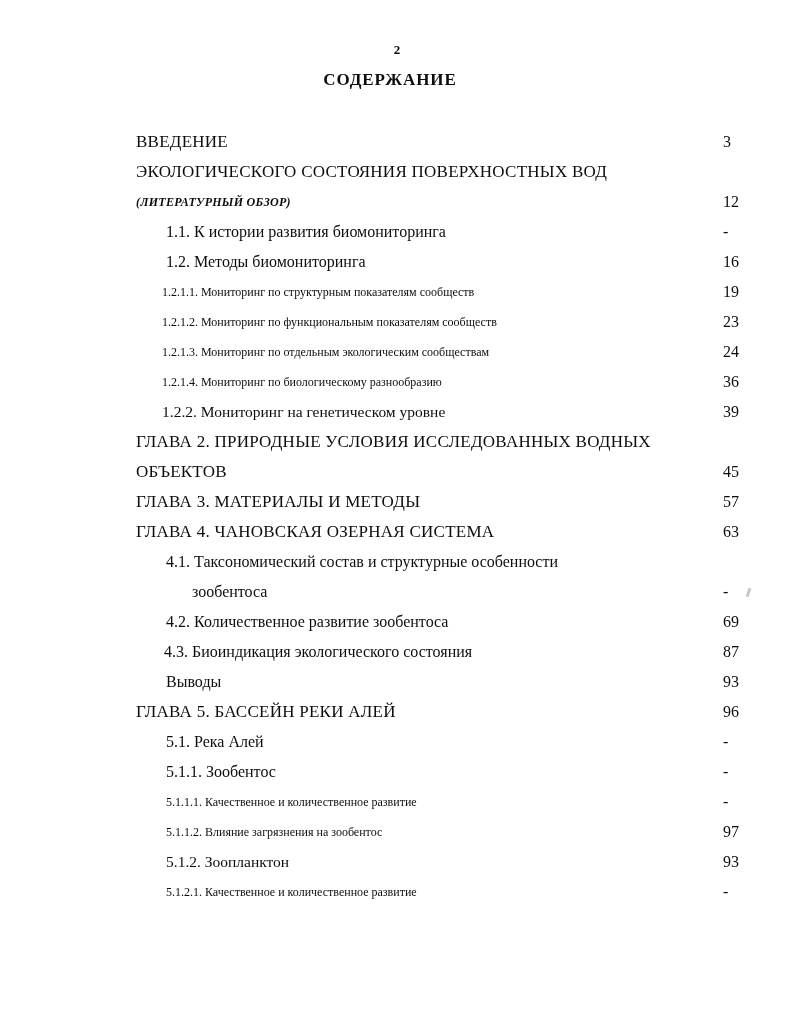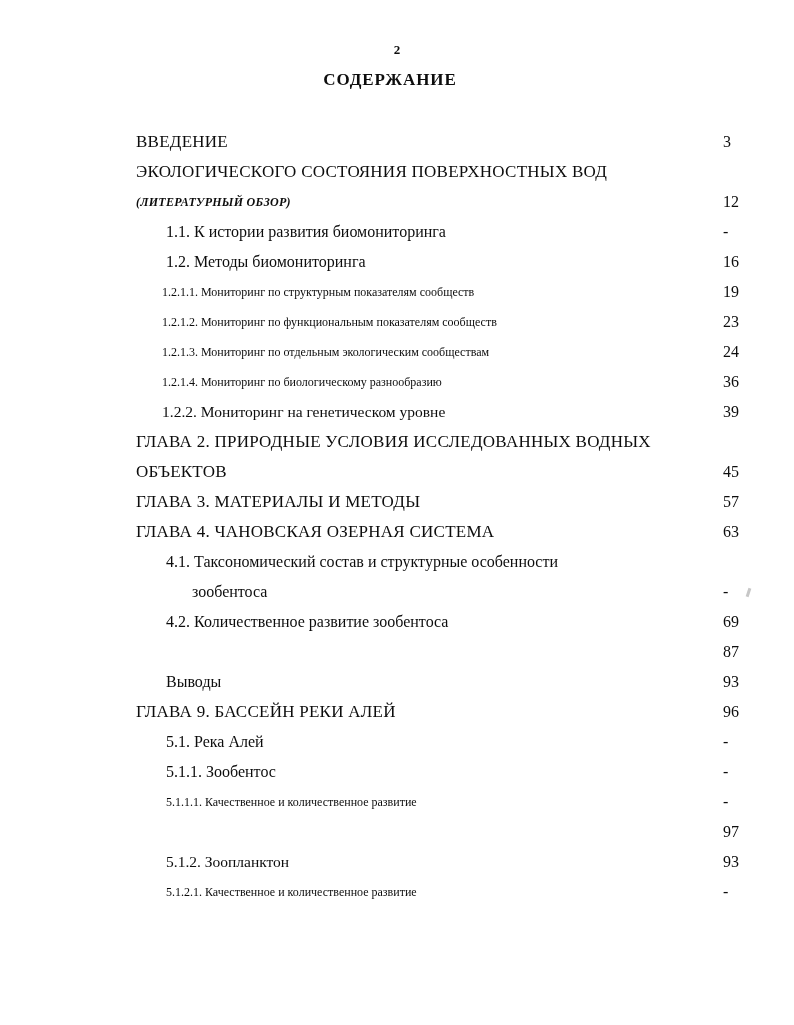--- a/index.html
+++ b/index.html
@@ -140,26 +140,26 @@
       <div class="toc-row lvl-sub3 ind-3"><span class="toc-label">1.2.1.3.  Мониторинг по отдельным экологическим сообществам</span><span class="toc-page">24</span></div>
       <div class="toc-row lvl-sub3 ind-3"><span class="toc-label">1.2.1.4.  Мониторинг по биологическому разнообразию</span><span class="toc-page">36</span></div>
       <div class="toc-row lvl-sub2 ind-3"><span class="toc-label">1.2.2.  Мониторинг на генетическом уровне</span><span class="toc-page">39</span></div>
       <div class="toc-row lvl-chapter ind-0"><span class="toc-label">ГЛАВА 2.  ПРИРОДНЫЕ УСЛОВИЯ ИССЛЕДОВАННЫХ ВОДНЫХ</span><span class="toc-page"></span></div>
       <div class="toc-row lvl-chapter ind-0"><span class="toc-label">ОБЪЕКТОВ</span><span class="toc-page">45</span></div>
       <div class="toc-row lvl-chapter ind-0"><span class="toc-label">ГЛАВА 3.  МАТЕРИАЛЫ И МЕТОДЫ</span><span class="toc-page">57</span></div>
       <div class="toc-row lvl-chapter ind-0"><span class="toc-label">ГЛАВА 4. ЧАНОВСКАЯ ОЗЕРНАЯ СИСТЕМА</span><span class="toc-page">63</span></div>
       <div class="toc-row lvl-sub1 ind-1"><span class="toc-label">4.1. Таксономический состав и структурные особенности</span><span class="toc-page"></span></div>
       <div class="toc-row lvl-sub1 ind-w"><span class="toc-label">зообентоса</span><span class="toc-page">-</span></div>
       <div class="toc-row lvl-sub1 ind-1"><span class="toc-label">4.2. Количественное развитие зообентоса</span><span class="toc-page">69</span></div>
-      <div class="toc-row lvl-sub1 ind-2"><span class="toc-page">87</span></div>
+      <div class="toc-row lvl-sub1 ind-2"><span class="toc-label">4.3.  Биоиндикация экологического состояния</span><span class="toc-page">87</span></div>
       <div class="toc-row lvl-plain ind-1"><span class="toc-label">Выводы</span><span class="toc-page">93</span></div>
-      <div class="toc-row lvl-chapter ind-0"><span class="toc-label">ГЛАВА 9.  БАССЕЙН РЕКИ АЛЕЙ</span><span class="toc-page">96</span></div>
+      <div class="toc-row lvl-chapter ind-0"><span class="toc-label">ГЛАВА 5.  БАССЕЙН РЕКИ АЛЕЙ</span><span class="toc-page">96</span></div>
       <div class="toc-row lvl-sub1 ind-1"><span class="toc-label">5.1.  Река Алей</span><span class="toc-page">-</span></div>
       <div class="toc-row lvl-sub1 ind-1"><span class="toc-label">5.1.1. Зообентос</span><span class="toc-page">-</span></div>
       <div class="toc-row lvl-sub3 ind-1"><span class="toc-label">5.1.1.1.  Качественное и количественное развитие</span><span class="toc-page">-</span></div>
-      <div class="toc-row lvl-sub3 ind-1"><span class="toc-page">97</span></div>
+      <div class="toc-row lvl-sub3 ind-1"><span class="toc-label">5.1.1.2.  Влияние загрязнения на зообентос</span><span class="toc-page">97</span></div>
       <div class="toc-row lvl-sub2 ind-1"><span class="toc-label">5.1.2.  Зоопланктон</span><span class="toc-page">93</span></div>
       <div class="toc-row lvl-sub3 ind-1"><span class="toc-label">5.1.2.1.  Качественное и количественное развитие</span><span class="toc-page">-</span></div>
     </div>
 
   <div class="scan-mark"></div>
 
 </div>
 
 </body></html>

